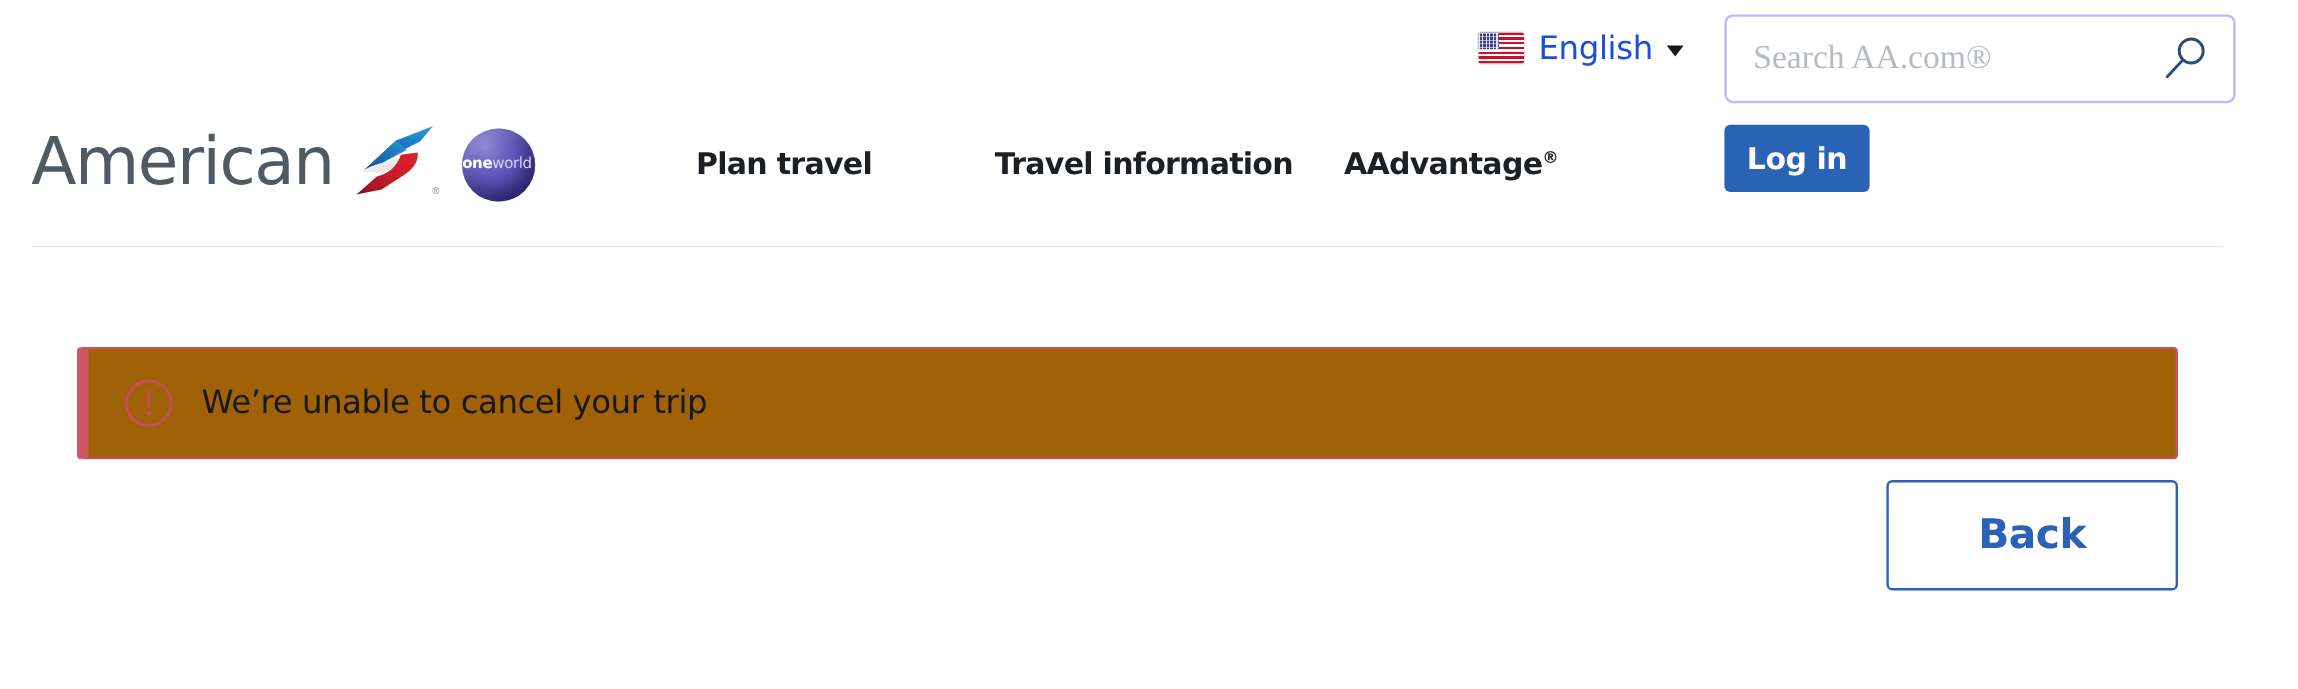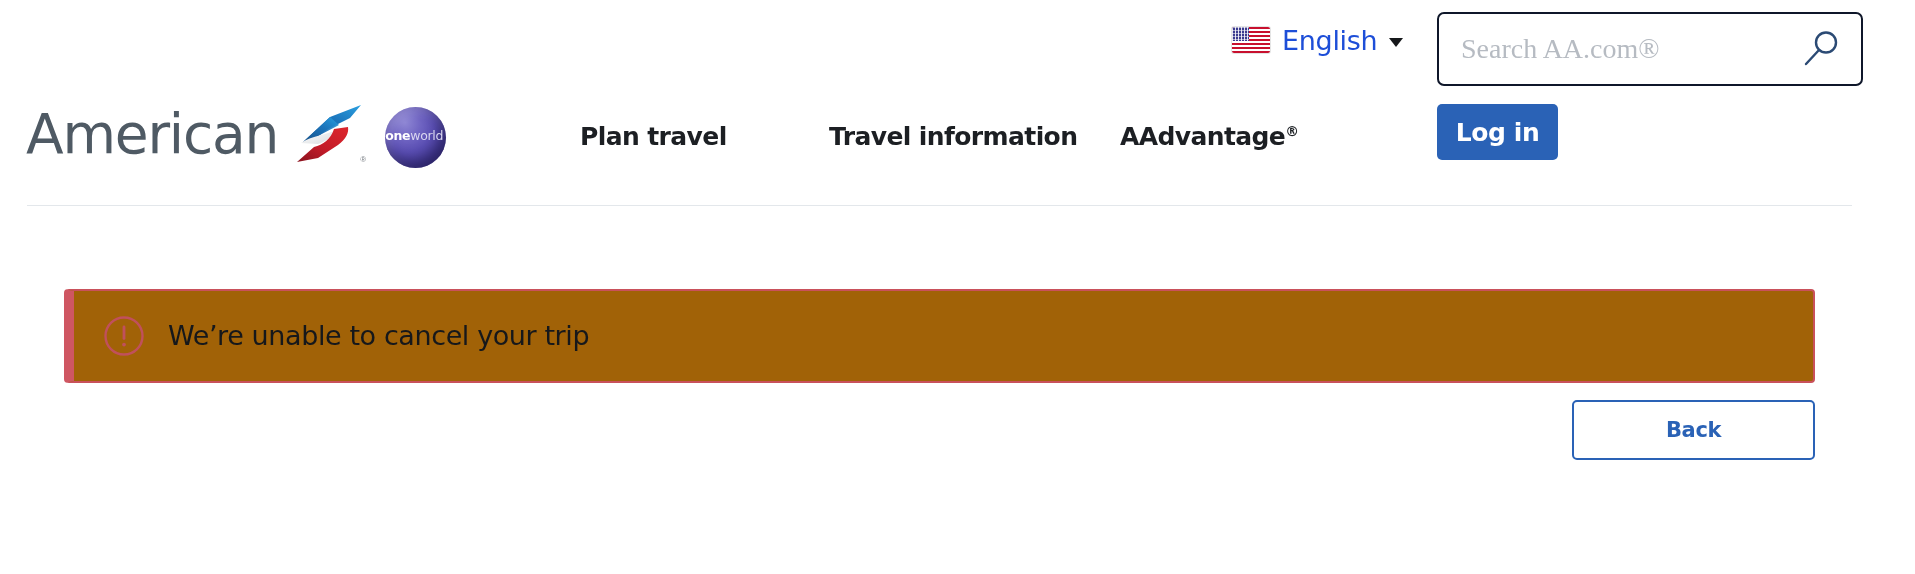--- a/index.html
+++ b/index.html
@@ -191,21 +191,21 @@
     margin-top: 4px;
   }
 
   
   .search {
     position: absolute;
     left: 1437px;
     top: 12px;
     width: 426px;
     height: 74px;
-    border: 2px solid #0f172a;
+    border: 2px solid #c4b5fd;
     border-radius: 7px;
     background: #ffffff;
     box-sizing: border-box;
   }
   .search-input {
     position: absolute;
     left: 22px;
     top: 0;
     width: 330px;
     height: 70px;
@@ -261,28 +261,28 @@
     line-height: 1.2;
     white-space: nowrap;
   }
 
   
   .back-btn {
     position: absolute;
     left: 1572px;
     top: 400px;
     width: 243px;
-    height: 60px;
+    height: 92px;
     box-sizing: border-box;
     background: #ffffff;
     border: 2px solid #2a62b6;
     border-radius: 5px;
     color: #2a62b6;
     font-family: "DejaVu Sans", sans-serif;
-    font-size: 21px;
+    font-size: 34px;
     font-weight: 700;
     letter-spacing: -0.4px;
     cursor: pointer;
     padding: 0;
   }
 </style>
 </head>
 <body>
 
 <div class="header">

